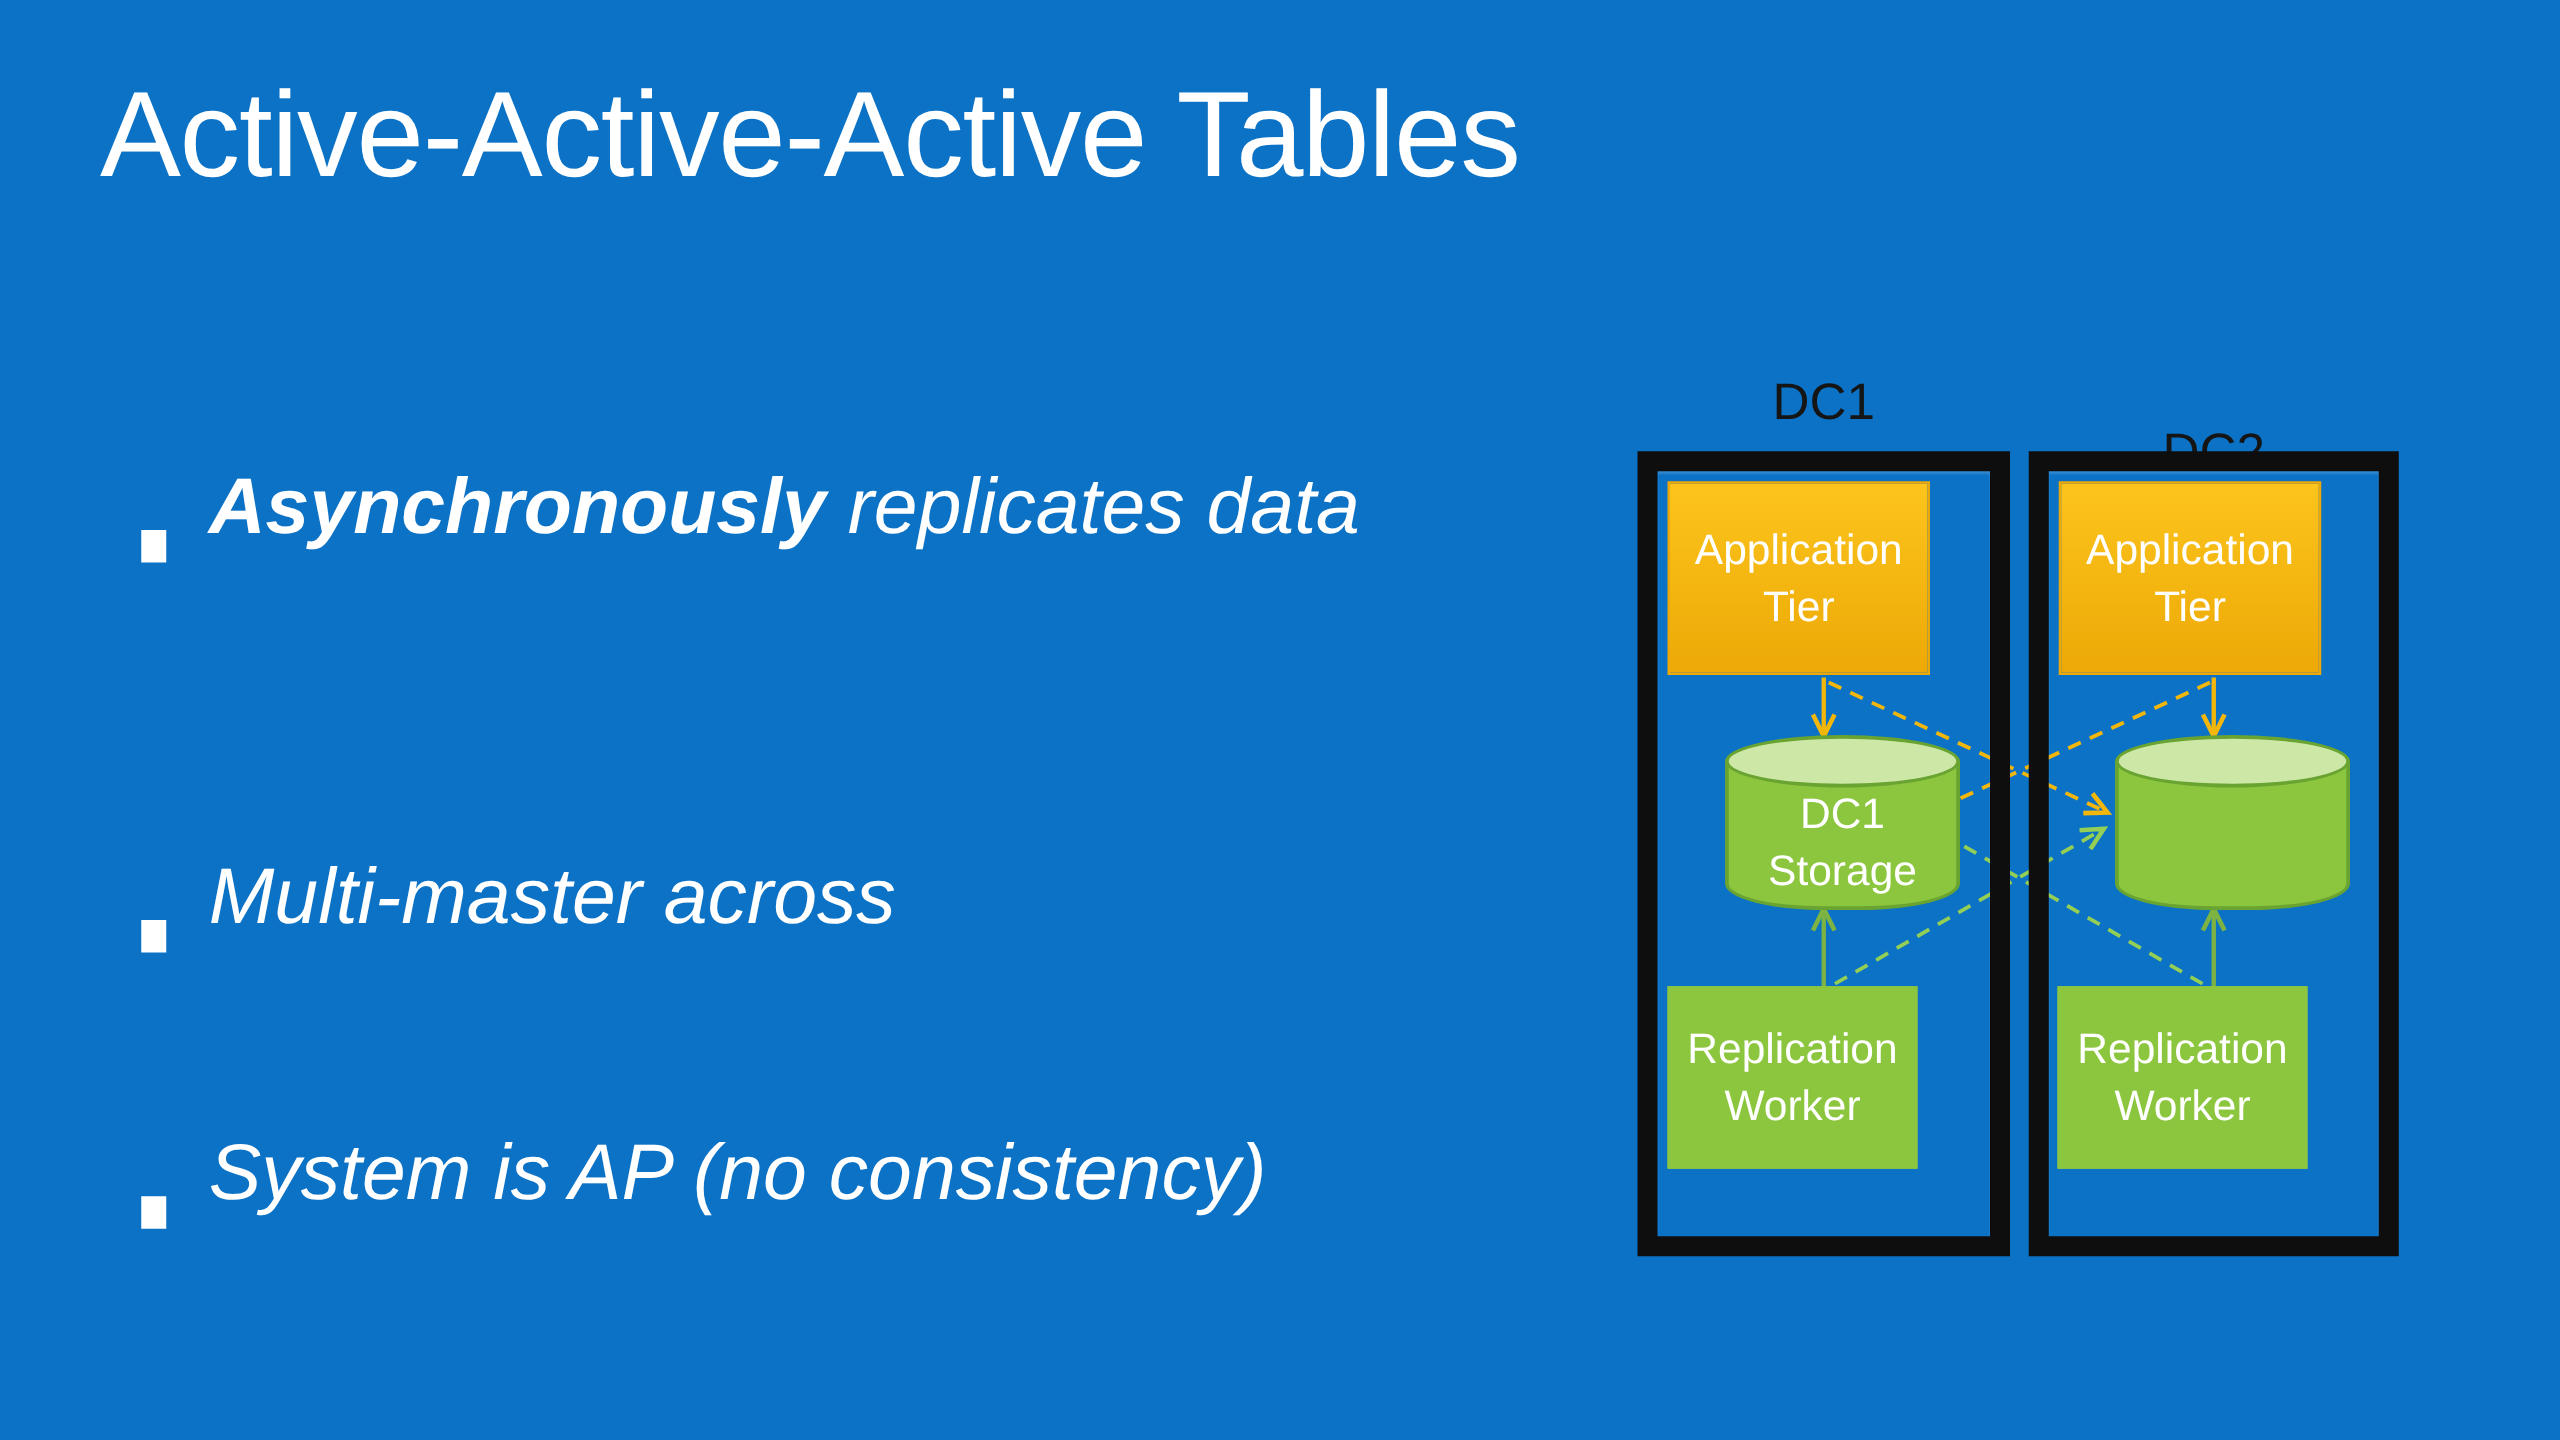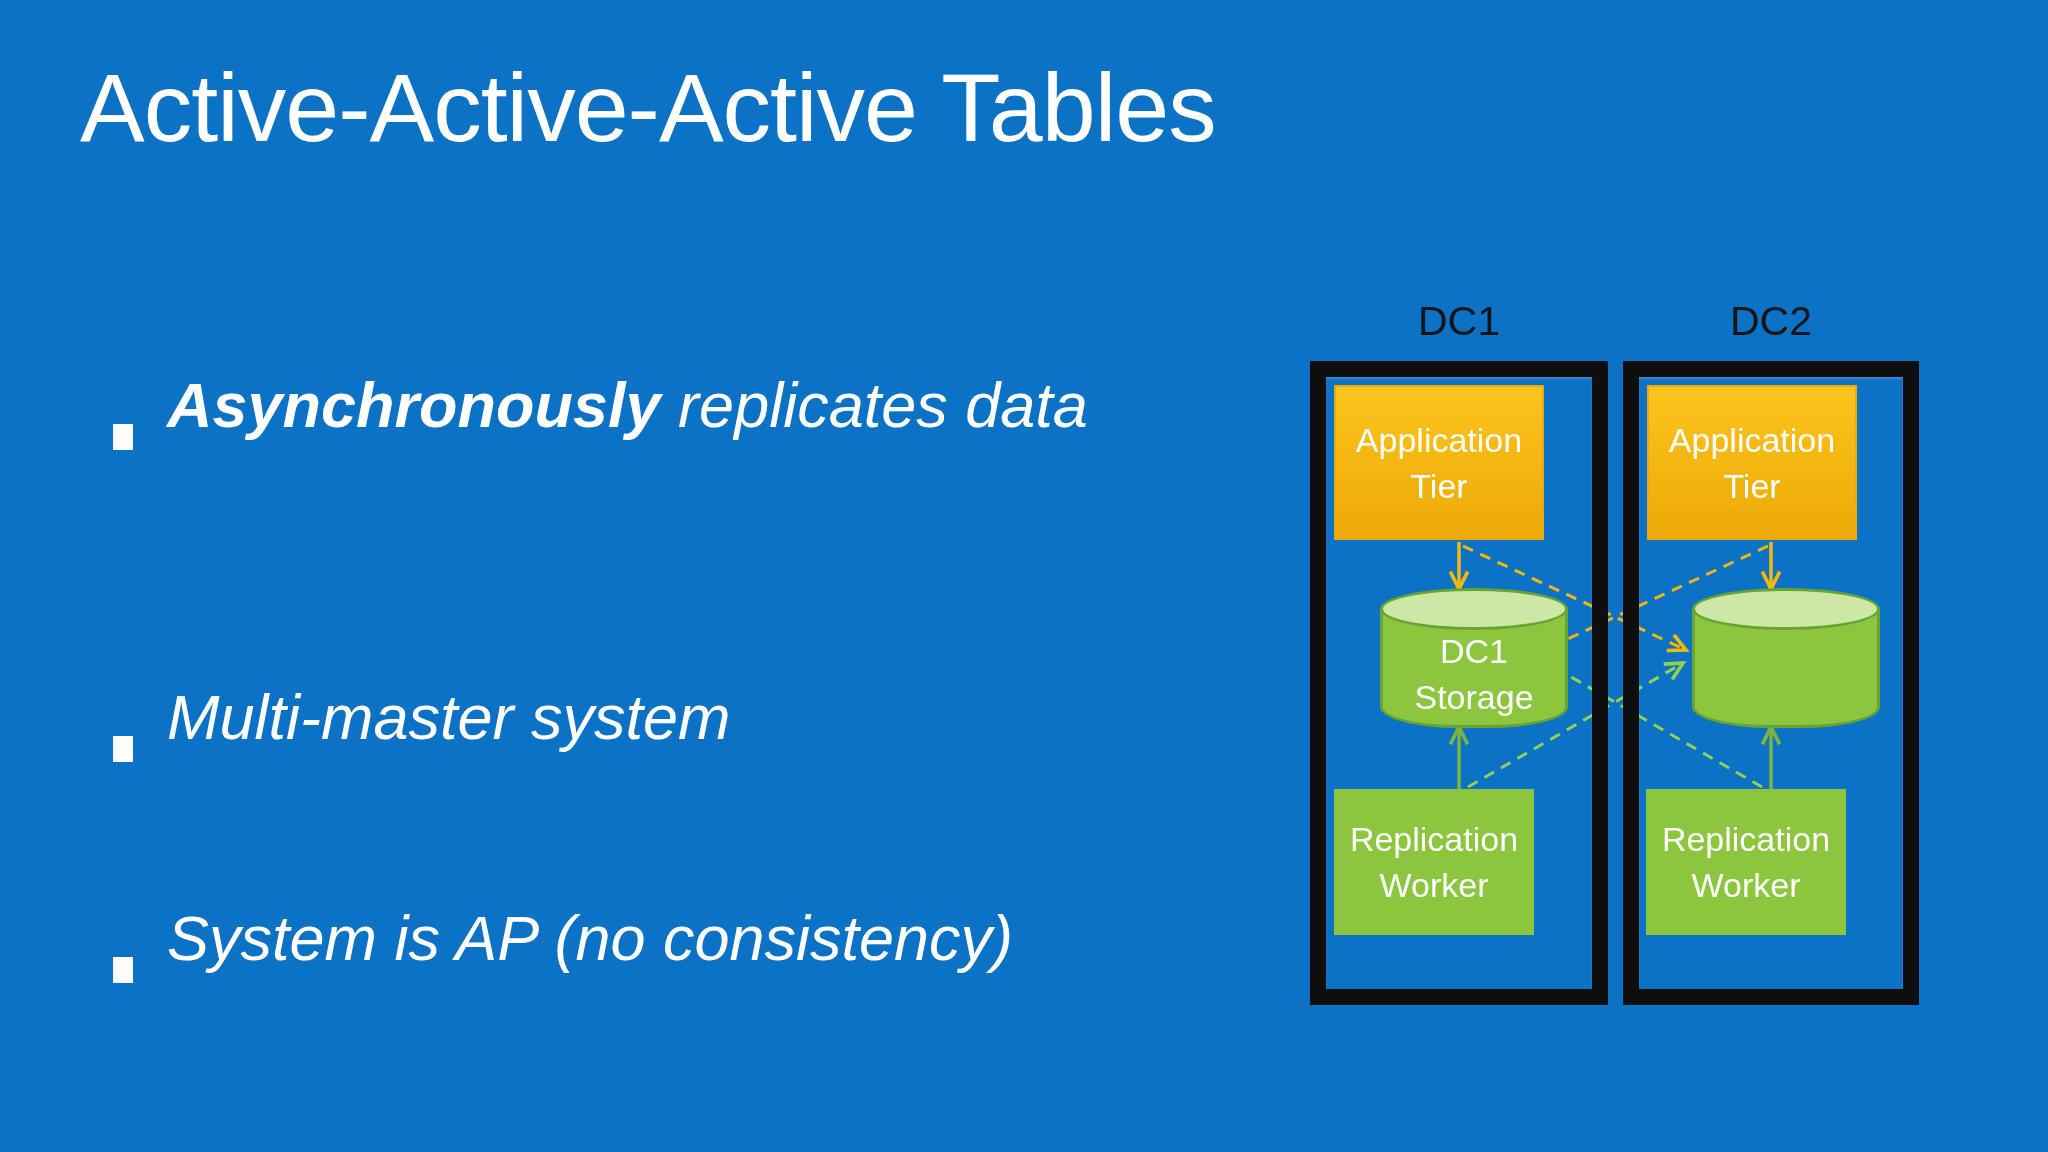--- a/index.html
+++ b/index.html
@@ -31,21 +31,21 @@
   .btext .bold { font-weight:700; }
 
   
   .arrows { position:absolute; left:0; top:0; width:2048px; height:1152px; z-index:1; pointer-events:none; }
 
   .dc-label {
     position:absolute; top:298px; z-index:2;
     font-size:41px; color:var(--label-text,#151515); text-align:center; font-weight:400;
   }
   .dc-label-1 { left:1310px; width:298px; }
-  .dc-label-2 { left:1623px; width:296px; }
+  .dc-label-2 { left:1623px; width:296px;margin-top:40px; }
 
   .frame {
     position:absolute; top:361px; height:644px; z-index:3;
     border:16px solid var(--frame,#0e0e0e);
     box-shadow: inset 0 2px 2px rgba(255,255,255,.18);
     background:transparent;
   }
   .frame-1 { left:1310px; width:298px; }
   .frame-2 { left:1623px; width:296px; }
 
@@ -99,21 +99,21 @@
   <ul class="bullets">
     <li class="bullet bullet-1">
       <span class="marker"></span>
       <div class="btext">
         <span class="bold">Asynchronously</span><span> replicates data</span>
       </div>
     </li>
     <li class="bullet bullet-2">
       <span class="marker"></span>
       <div class="btext">
-        <span>Multi-master system</span>
+        <span>Multi-master across</span>
       </div>
     </li>
     <li class="bullet bullet-3">
       <span class="marker"></span>
       <div class="btext">
         <span>System is AP (no consistency)</span>
       </div>
     </li>
   </ul>
 

